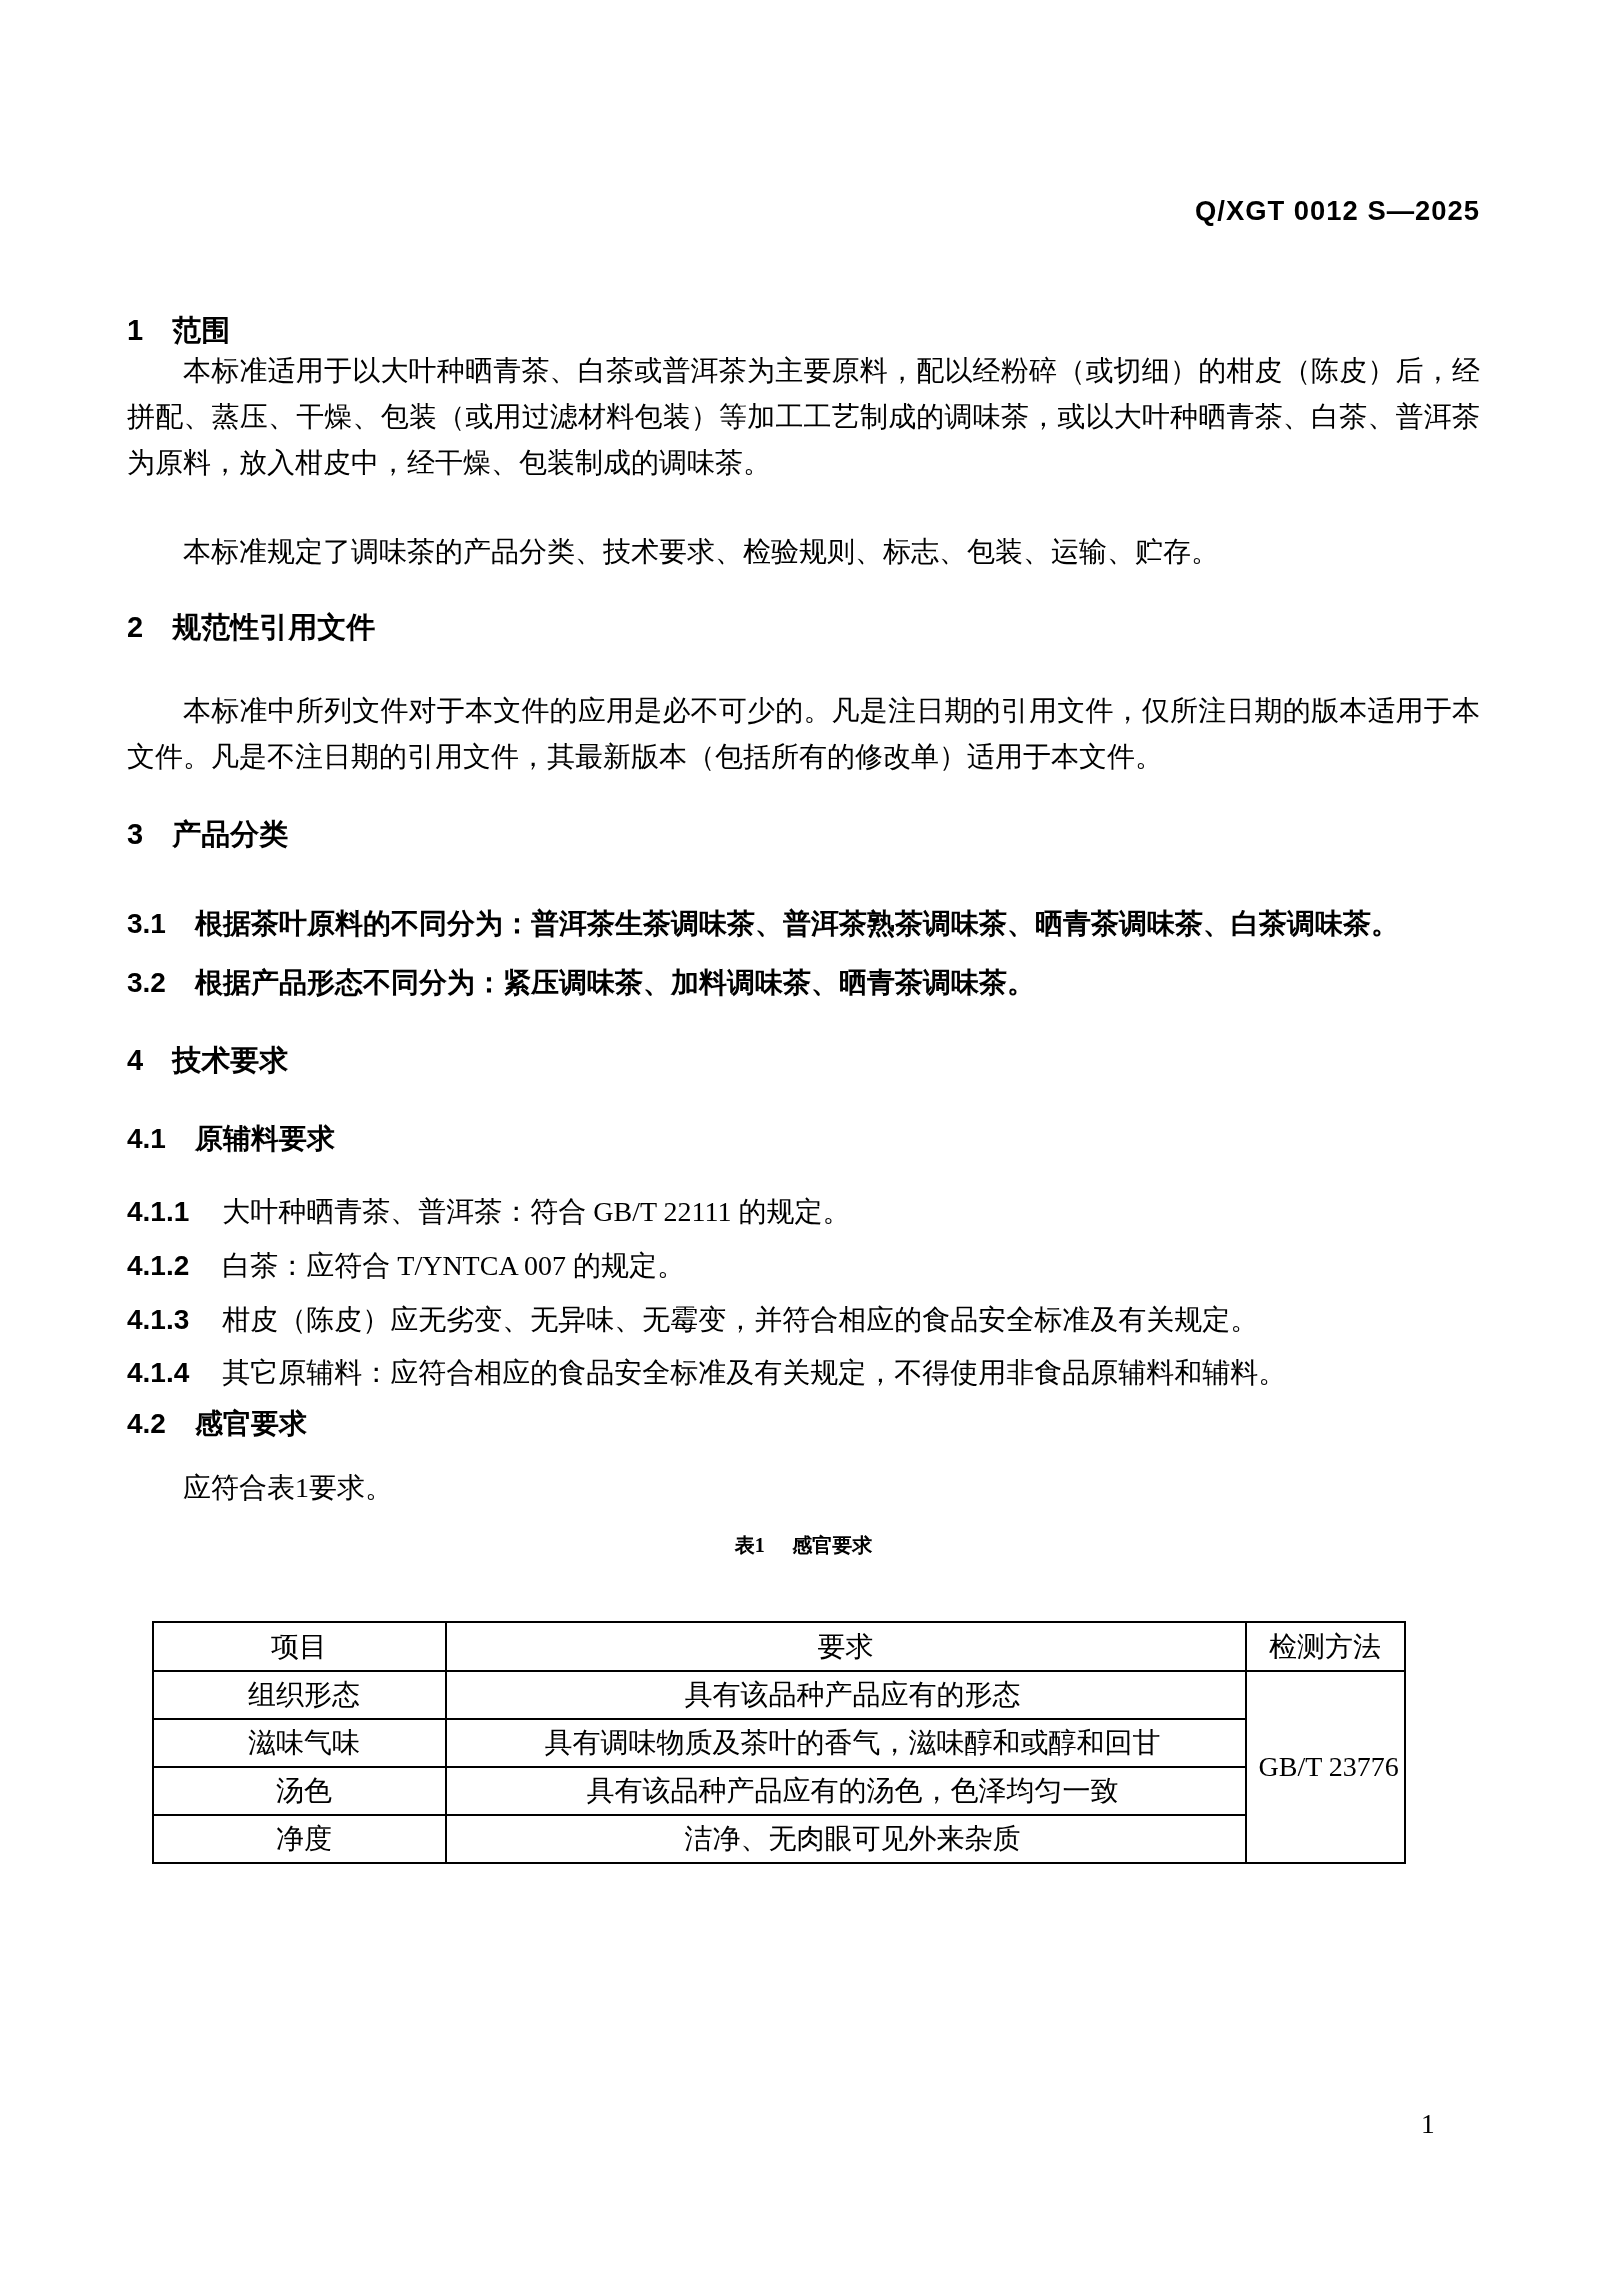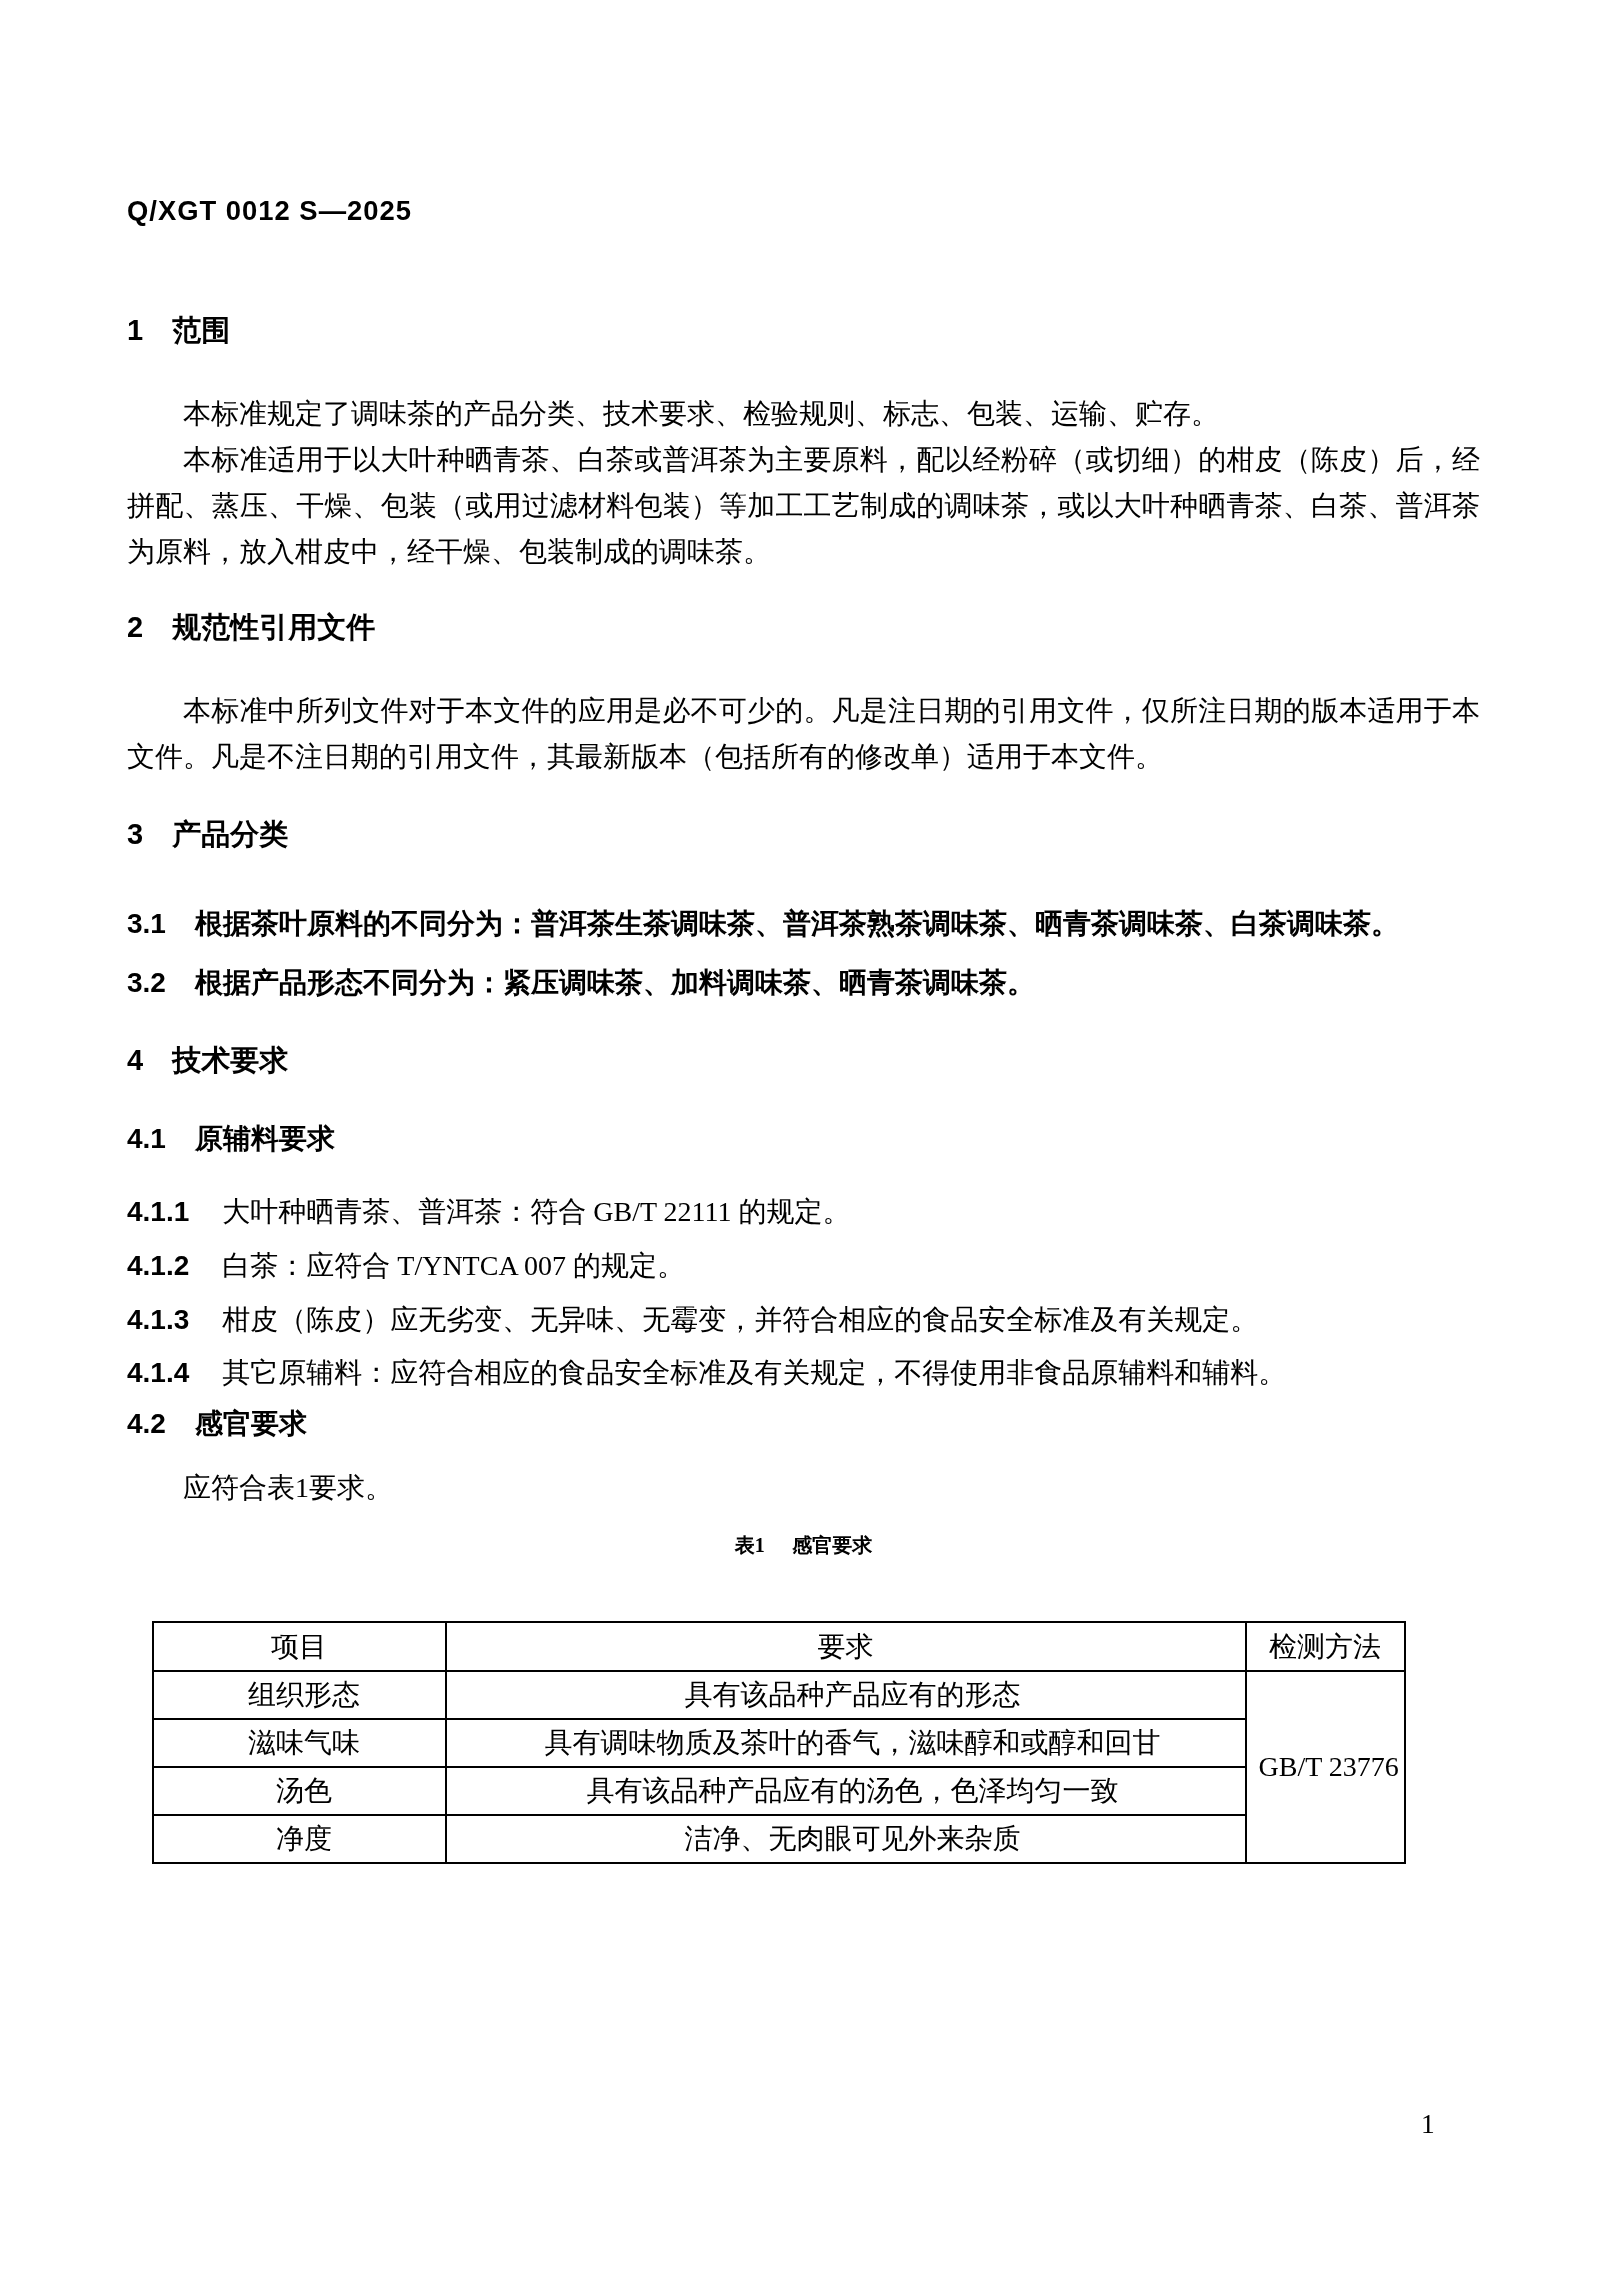--- a/index.html
+++ b/index.html
@@ -10,21 +10,21 @@
     background:#ffffff;
     box-sizing:border-box;
     padding:0 141px 0 127px;
     color:#000;
     font-family:"Liberation Serif","DejaVu Serif",serif;
     font-size:28px;line-height:46px;
     overflow:hidden;
   }
   .doc-code{
     padding-top:194px;
-    text-align:left;
+    text-align:right;
     font-family:"Liberation Sans","DejaVu Sans",sans-serif;
     font-weight:700;
     font-size:27.4px;line-height:33px;
     letter-spacing:1px;
   }
   .doc-title{
     margin:133px 0 0;
     text-align:center;
     font-family:"Liberation Sans","DejaVu Sans",sans-serif;
     font-weight:700;
@@ -117,22 +117,22 @@
 <body>
 
 <div class="page">
 
   <div class="doc-code">Q/XGT 0012 S—2025</div>
 
 
   <h2 class="sec first">
     <span class="num">1</span><span>范围</span>
   </h2>
+  <p class="body-p">本标准适用于以大叶种晒青茶、白茶或普洱茶为主要原料，配以经粉碎（或切细）的柑皮（陈皮）后，经拼配、蒸压、干燥、包装（或用过滤材料包装）等加工工艺制成的调味茶，或以大叶种晒青茶、白茶、普洱茶为原料，放入柑皮中，经干燥、包装制成的调味茶。</p>
   <p class="body-p lead">本标准规定了调味茶的产品分类、技术要求、检验规则、标志、包装、运输、贮存。</p>
-  <p class="body-p">本标准适用于以大叶种晒青茶、白茶或普洱茶为主要原料，配以经粉碎（或切细）的柑皮（陈皮）后，经拼配、蒸压、干燥、包装（或用过滤材料包装）等加工工艺制成的调味茶，或以大叶种晒青茶、白茶、普洱茶为原料，放入柑皮中，经干燥、包装制成的调味茶。</p>
 
   <h2 class="sec s2">
     <span class="num">2</span><span>规范性引用文件</span>
   </h2>
   <p class="body-p lead">本标准中所列文件对于本文件的应用是必不可少的。凡是注日期的引用文件，仅所注日期的版本适用于本文件。凡是不注日期的引用文件，其最新版本（包括所有的修改单）适用于本文件。</p>
 
   <h2 class="sec">
     <span class="num">3</span><span>产品分类</span>
   </h2>
   <p class="bold-clause firstb">

